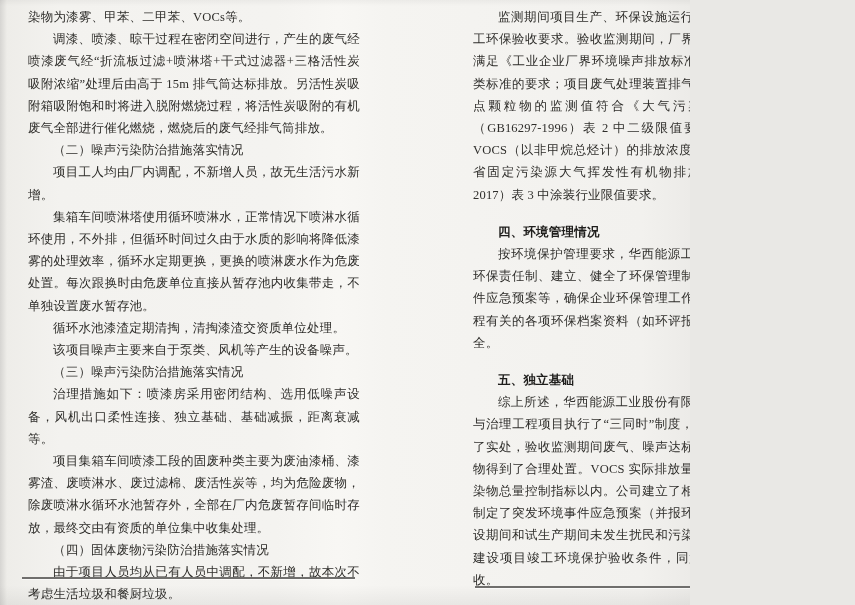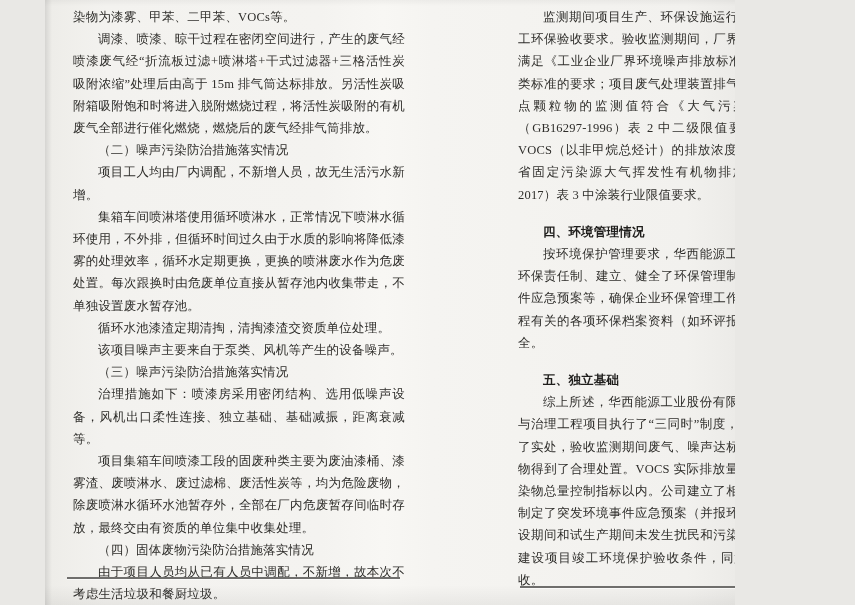--- a/index.html
+++ b/index.html
@@ -10,21 +10,20 @@
   }
   .scan {
     position: relative;
     width: 690px;
     height: 605px;
     overflow: hidden;
     background:
       linear-gradient(180deg, rgba(0,0,0,0.04) 0, rgba(0,0,0,0) 6px, rgba(0,0,0,0) 585px, rgba(0,0,0,0.05) 605px),
       linear-gradient(90deg, #d6d5d2 0, #eeede9 7px, #f3f2ef 60px, #f4f3f0 40%, #f8f7f4 49%, #f5f4f1 56%, #f2f1ee 93%, #ecebe8 100%);
     color: #2e2d2a;
-    margin-left: 45px;
   }
   .page {
     position: absolute;
     top: 0;
     font-size: 12.5px;
     line-height: 22.2px;
   }
   .page-left  { left: 28px;  top: 6px;  width: 332px; }
   .page-right { left: 473px; top: 6px; width: 351px; }
   .block {

